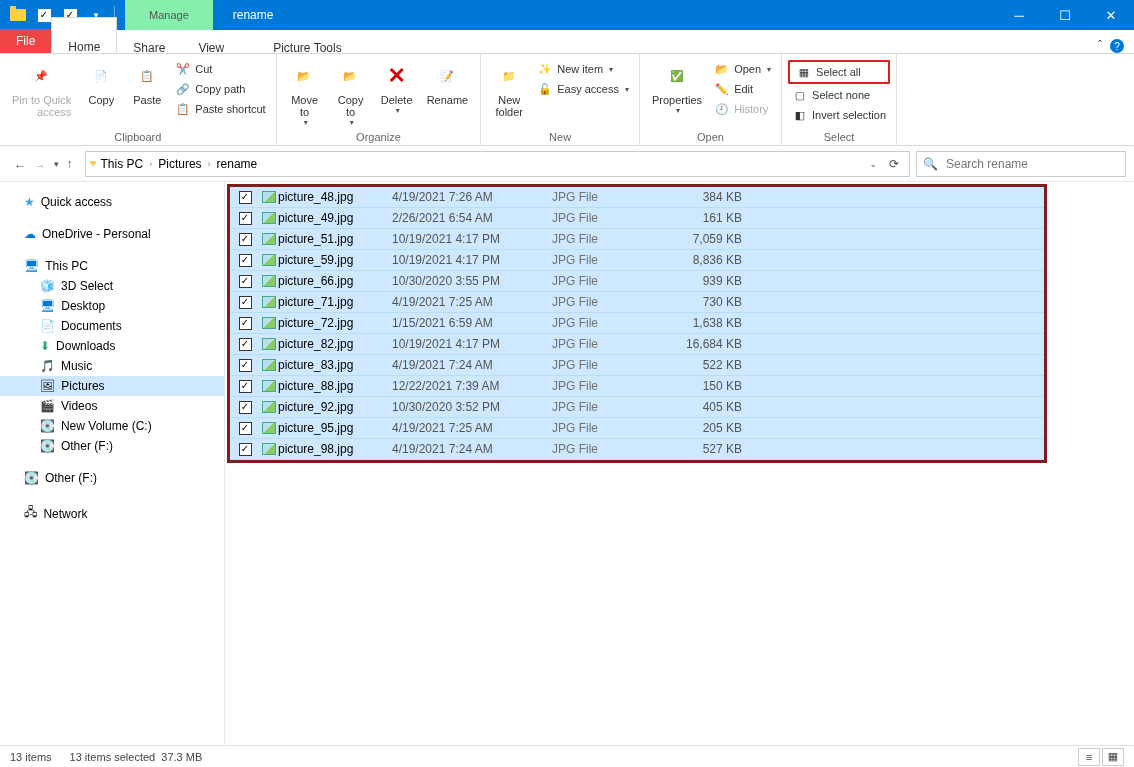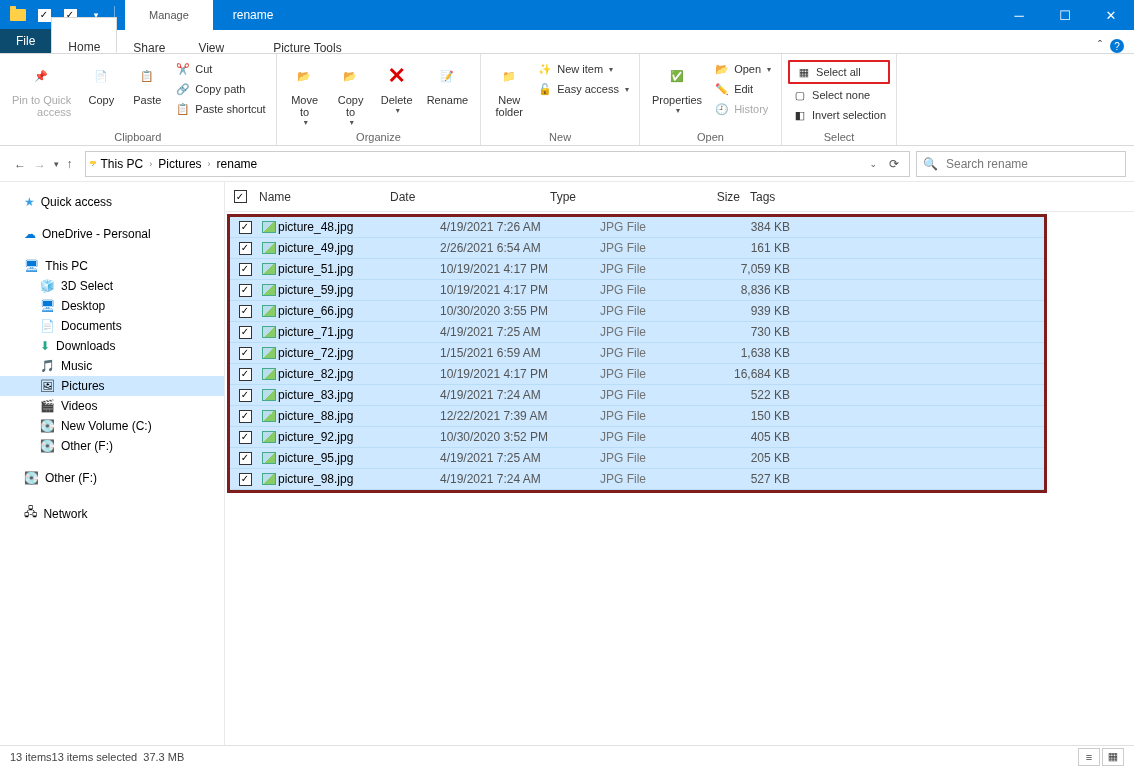--- a/index.html
+++ b/index.html
@@ -2,28 +2,28 @@
 <html><head>
 <meta charset="utf-8">
 <style>
 * { box-sizing: border-box; margin: 0; padding: 0; font-family: "Segoe UI", Tahoma, sans-serif; }
 body { width: 1134px; height: 767px; background: #fff; overflow: hidden; font-size: 12px; color: #000; }
 
 
 .titlebar { height: 30px; background: #0078d7; display: flex; align-items: stretch; color: #fff; }
 .titlebar .qat { display: flex; align-items: center; padding: 0 6px; }
 .titlebar .qat-item { width: 24px; height: 24px; display: flex; align-items: center; justify-content: center; margin-right: 2px; }
-.titlebar .manage-group { display: flex; flex-direction: column; align-items: center; justify-content: center; background: #ffffff; color: #555; padding: 0 24px; font-size: 11px; }
+.titlebar .manage-group { display: flex; flex-direction: column; align-items: center; justify-content: center; background: #86efac; color: #555; padding: 0 24px; font-size: 11px; }
 .titlebar .title { flex: 1; display: flex; align-items: center; padding-left: 20px; font-size: 12px; color: #fff; }
 .titlebar .win-controls { display: flex; }
 .titlebar .win-controls div { width: 46px; display: flex; align-items: center; justify-content: center; font-size: 13px; }
 
 
 .tabbar { height: 24px; background: #fff; display: flex; align-items: flex-end; border-bottom: 1px solid #d9d9d9; }
-.tab-file { background: #0c4a6e; color: #fff; height: 24px; line-height: 24px; padding: 0 16px; font-size: 12px; }
+.tab-file { background: #ef4444; color: #fff; height: 24px; line-height: 24px; padding: 0 16px; font-size: 12px; }
 .tab { height: 24px; line-height: 24px; padding: 17px 16px; font-size: 12px; color: #333; border-right: 1px solid transparent; }
 .tab.active { border: 1px solid #d9d9d9; border-bottom: 1px solid #fff; background: #fff; }
 .tabbar-right { flex: 1; }
 .ribbon-collapse { margin-left: auto; padding: 0 10px; color: #444; display: flex; align-items: center; gap: 8px; }
 .help-circle { width: 14px; height: 14px; border-radius: 50%; background: #0078d7; color: #fff; display: flex; align-items: center; justify-content: center; font-size: 10px; }
 
 
 .ribbon { height: 92px; background: #fff; display: flex; border-bottom: 1px solid #d9d9d9; }
 .ribbon-group { border-right: 1px solid #e1e1e1; display: flex; flex-direction: column; padding: 4px 6px 2px 6px; }
 .ribbon-group-content { flex: 1; display: flex; align-items: flex-start; gap: 2px; }
@@ -61,27 +61,27 @@
 .ch-type { width: 120px; }
 .ch-size { width: 80px; text-align: right; padding-right: 10px; }
 .ch-tags { width: 80px; }
 
 .file-area { position: relative; }
 .file-list { border: 3px solid #7f1d1d; margin: 2px 8px 0 2px; width: 820px; }
 .file-row { height: 21px; display: flex; align-items: center; font-size: 12px; background: #cde8ff; border-bottom: 1px solid #b9dcf7; }
 .fr-chk { width: 30px; display: flex; justify-content: center; }
 .fr-ico { width: 18px; display: flex; justify-content: center; }
 .fr-name { width: 114px; }
-.fr-date { width: 160px; color: #555; margin-left: 48px; }
+.fr-date { width: 160px; color: #555; }
 .fr-type { width: 120px; color: #737373; }
 .fr-size { width: 80px; text-align: right; padding-right: 10px; color: #555; }
 .fr-tags { flex: 1; }
 
 
-.status { height: 22px; border-top: 1px solid #e1e1e1; display: flex; align-items: center; padding: 0 10px; font-size: 11px; color: #444; }
+.status { height: 22px; border-top: 1px solid #e1e1e1; display: flex; align-items: center; padding: 0 10px; font-size: 11px; color: #444; gap: 18px; }
 .status .right { margin-left: auto; display: flex; gap: 2px; }
 .view-btn { width: 22px; height: 18px; border: 1px solid #ccc; display: flex; align-items: center; justify-content: center; }
 
 
 .chk { width: 13px; height: 13px; border: 1px solid #333; display: flex; align-items: center; justify-content: center; font-size: 10px; background: #fff; }
 .chk.checked::before { content: "✓"; color: #000; font-size: 10px; line-height: 1; }
 
 
 .folder-ic { width: 16px; height: 12px; background: #ffcf48; border-radius: 1px; position: relative; }
 .folder-ic::before { content: ""; position: absolute; top: -3px; left: 0; width: 6px; height: 3px; background: #ffcf48; border-radius: 1px 1px 0 0; }
@@ -345,30 +345,20 @@
         <span>Other (F:)</span>
       </div>
     <div class="np-spacer"></div>
     <div class="np-item">
         <span>🖧</span>
         <span>Network</span>
       </div>
   </div>
 
   <div class="content">
-    <div class="col-headers">
-      <div class="ch-chk">
-          <span class="chk checked"></span>
-        </div>
-      <div class="ch-name">Name</div>
-      <div class="ch-date">Date</div>
-      <div class="ch-type">Type</div>
-      <div class="ch-size">Size</div>
-      <div class="ch-tags">Tags</div>
-    </div>
     <div class="file-area">
       <div class="file-list" id="file-list">
           <div class="file-row">
             <div class="fr-chk">
               <span class="chk checked"></span>
             </div>
             <div class="fr-ico">
               <span class="img-ic"></span>
             </div>
             <div class="fr-name">picture_48.jpg</div>

